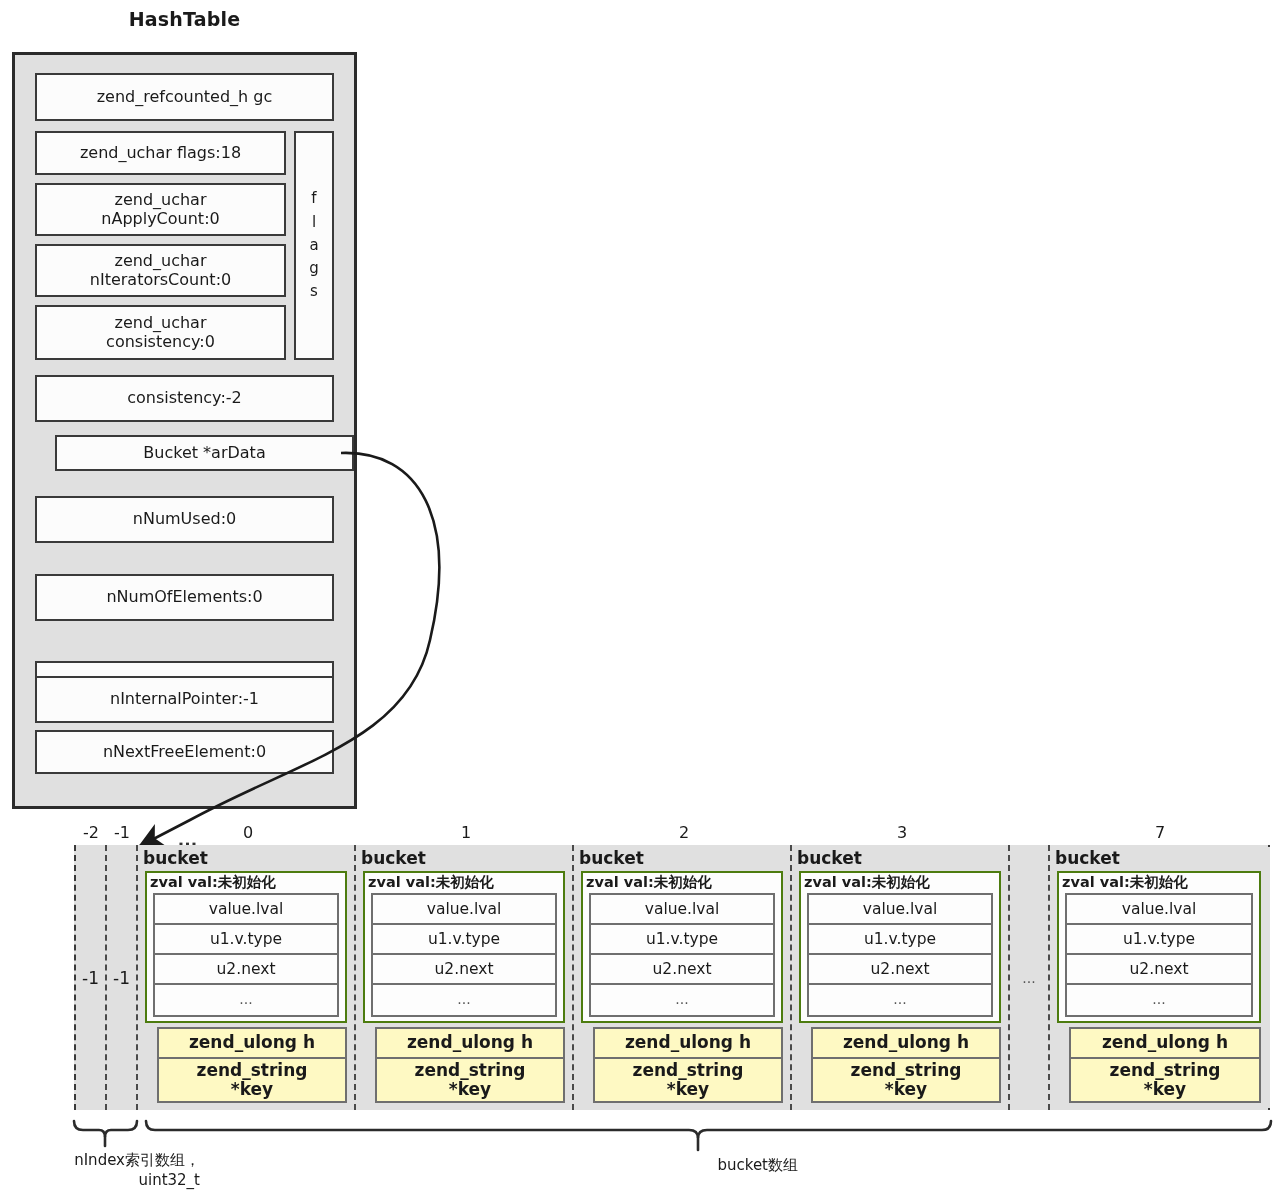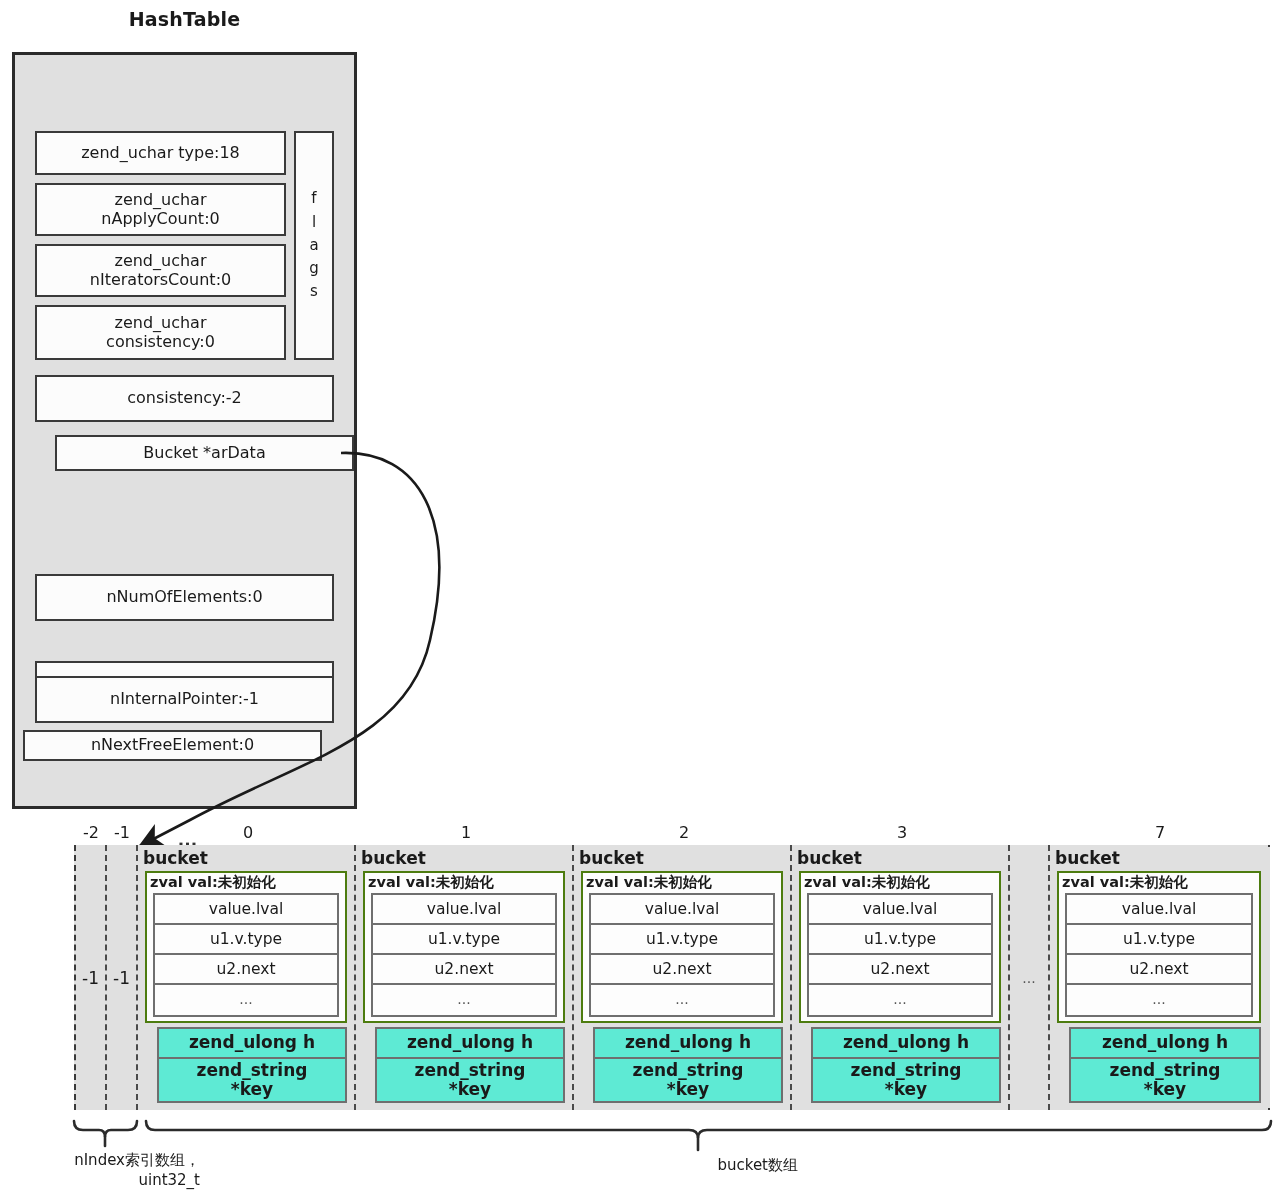--- a/index.html
+++ b/index.html
@@ -93,21 +93,21 @@
   }
   .zval-inner { margin: 0 6px 4px 6px; border: 2px solid #6f6f6f; background:#fdfdfd; }
   .zval-row {
     height: 30px; line-height: 28px; text-align: center; font-size: 15.5px;
     border-bottom: 2px solid #6f6f6f;
   }
   .zval-row:last-child { border-bottom: none; }
   .zval-row.dots { color: #555; font-size: 14px; }
   .key-box {
     margin: 4px 2px 0 14px;
-    border: 2px solid #6f6f6f; background: #5eead4;
+    border: 2px solid #6f6f6f; background: #fef9c3;
   }
   .key-row {
     text-align: center; font-size: 17px; font-weight: bold;
     line-height: 1.12; padding: 2px 2px 2px 2px;
   }
   .key-row.first { border-bottom: 2px solid #6f6f6f; padding: 4px 2px 5px; }
   .gap-cell {
     position: absolute; top: 845px; height: 265px;
     background: #e0e0e0;
     border-right: 2px dashed #4a4a4a;
@@ -123,22 +123,23 @@
 </style>
 </head>
 <body>
 
 <div id="root">
 
   <div id="ht-title">HashTable</div>
 
   <div id="ht-box">
 
-
-    <div class="ht-field" style="left:20px; top:76px; width:251px; height:44px;">zend_uchar type:18</div>
+    <div class="ht-field" style="left:20px; top:18px; width:299px; height:48px;">zend_refcounted_h gc</div>
+
+    <div class="ht-field" style="left:20px; top:76px; width:251px; height:44px;">zend_uchar flags:18</div>
 
     <div class="ht-field two-line" style="left:20px; top:128px; width:251px; height:53px; white-space:pre-line;">zend_uchar
 nApplyCount:0</div>
 
     <div class="ht-field two-line" style="left:20px; top:189px; width:251px; height:53px; white-space:pre-line;">zend_uchar
 nIteratorsCount:0</div>
 
     <div class="ht-field two-line" style="left:20px; top:250px; width:251px; height:55px; white-space:pre-line;">zend_uchar
 consistency:0</div>
 
@@ -147,28 +148,29 @@
       <span>l</span>
       <span>a</span>
       <span>g</span>
       <span>s</span>
     </div>
 
     <div class="ht-field" style="left:20px; top:320px; width:299px; height:47px;">consistency:-2</div>
 
     <div class="ht-field" style="left:20px; top:380px; width:299px; height:36px;margin-left:20px;">Bucket *arData</div>
 
+    <div class="ht-field" style="left:20px; top:441px; width:299px; height:47px;">nNumUsed:0</div>
 
     <div class="ht-field" style="left:20px; top:498px; width:299px; height:47px;margin-top:21px;">nNumOfElements:0</div>
 
     <div class="ht-field" style="left:20px; top:558px; width:299px; height:47px;margin-top:48px;">nTableSize:8</div>
 
     <div class="ht-field" style="left:20px; top:621px; width:299px; height:47px;">nInternalPointer:-1</div>
 
-    <div class="ht-field" style="left:8px; top:675px; width:299px; height:31px;">nNextFreeElement:0</div>
+    <div class="ht-field" style="left:20px; top:675px; width:299px; height:44px;">nNextFreeElement:0</div>
 
     <div id="ht-ellipsis">...</div>
   </div>
 
   <svg id="arrow-svg" viewBox="0 0 1280 1195">
     <defs>
       <marker id="ah" markerWidth="11" markerHeight="11" refX="9" refY="5.5" orient="auto" markerUnits="strokeWidth">
         <path d="M0,0.6 L10,5.5 L0,10.4 L2.6,5.5 Z" fill="#1a1a1a"></path>
       </marker>
     </defs>

